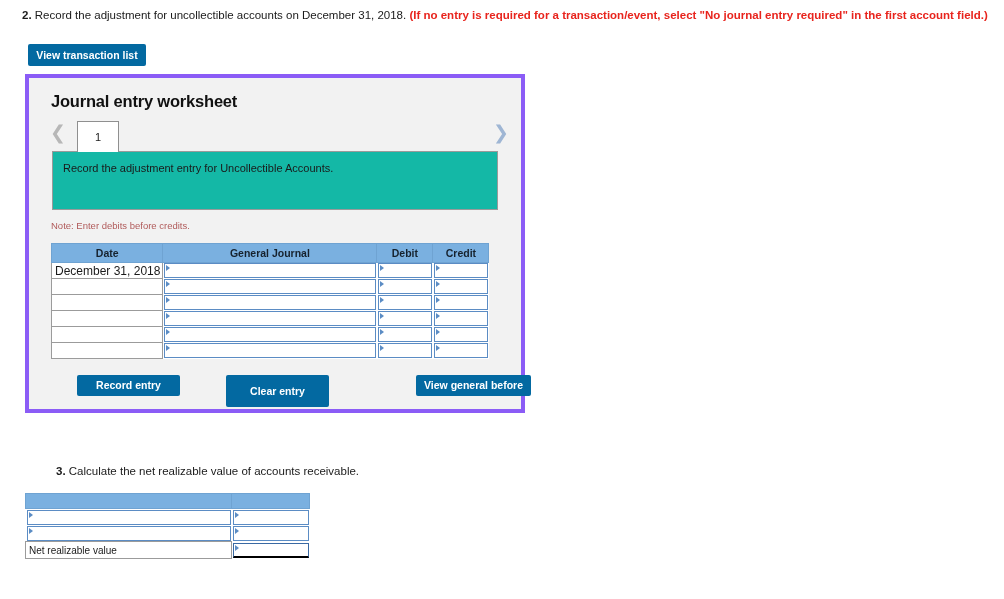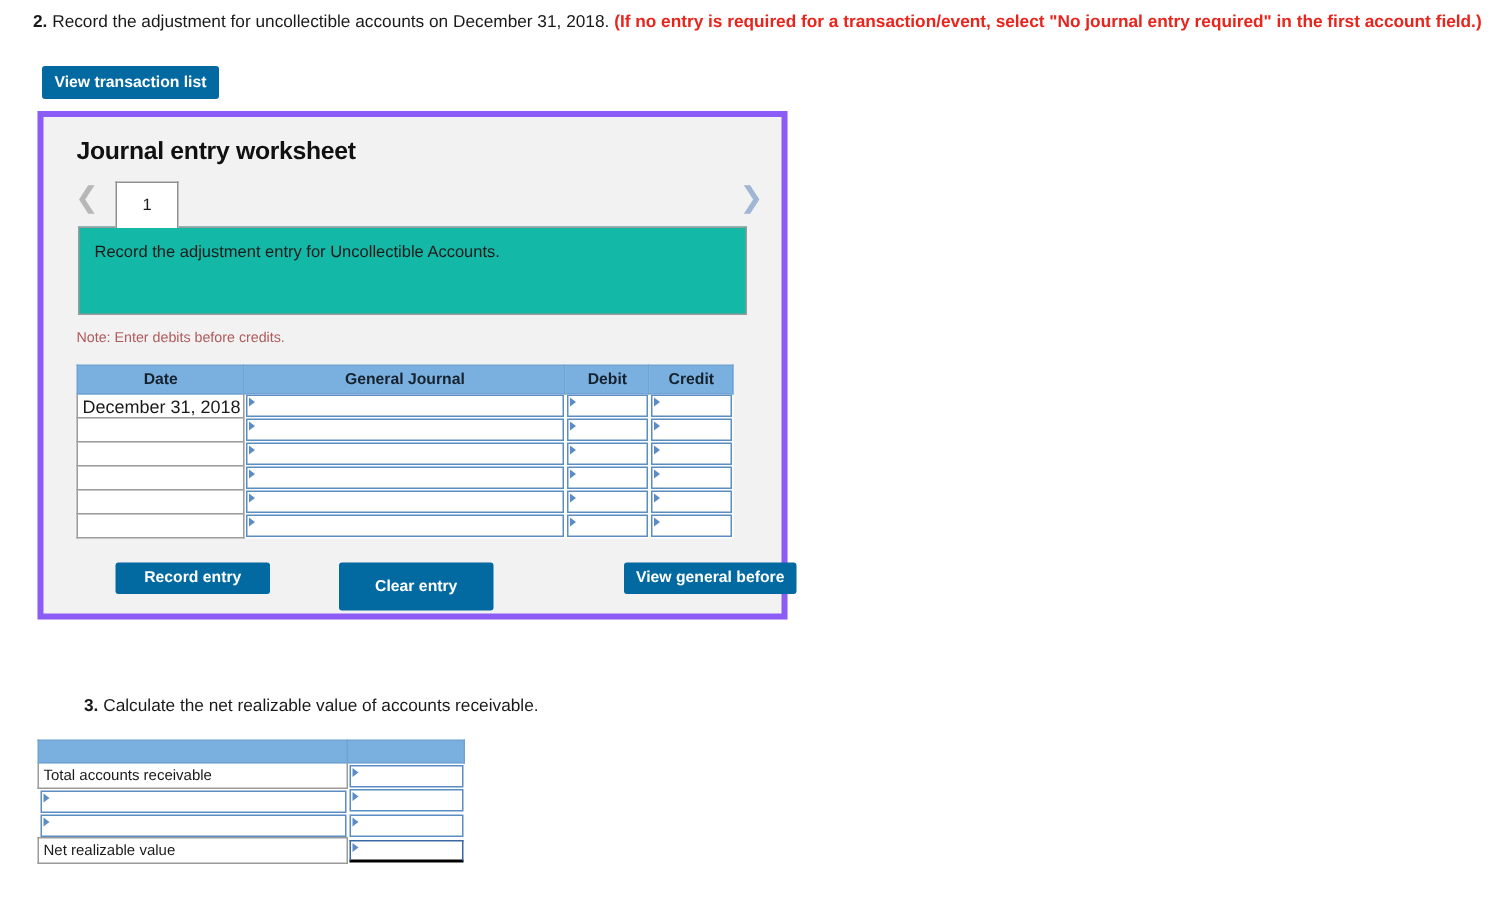--- a/index.html
+++ b/index.html
@@ -409,26 +409,20 @@
       <col class="nrv-col-label">
       <col class="nrv-col-value">
     </colgroup>
   <thead>
     <tr>
       <th></th>
       <th></th>
     </tr>
   </thead>
   <tbody>
-    <tr>
-      <td class="lbl">Total accounts receivable</td>
-      <td class="inp">
-          <div class="field"></div>
-        </td>
-    </tr>
     <tr>
       <td class="inp">
           <div class="field"></div>
         </td>
       <td class="inp">
           <div class="field"></div>
         </td>
     </tr>
     <tr>
       <td class="inp">

